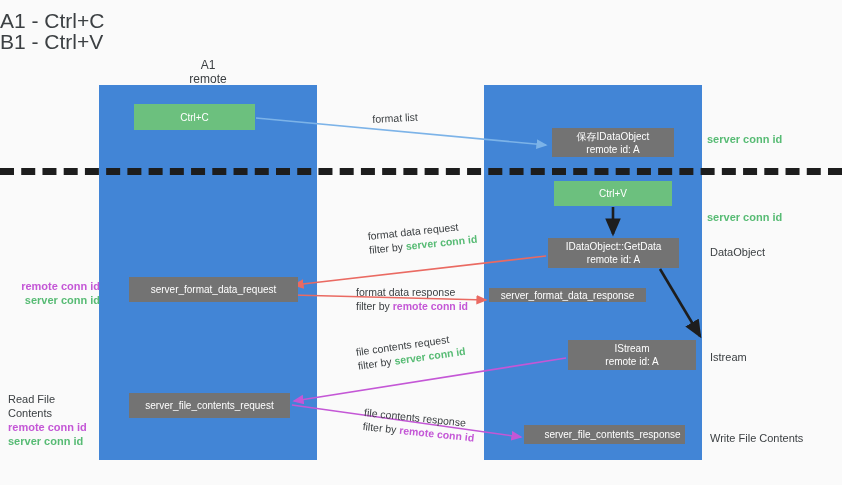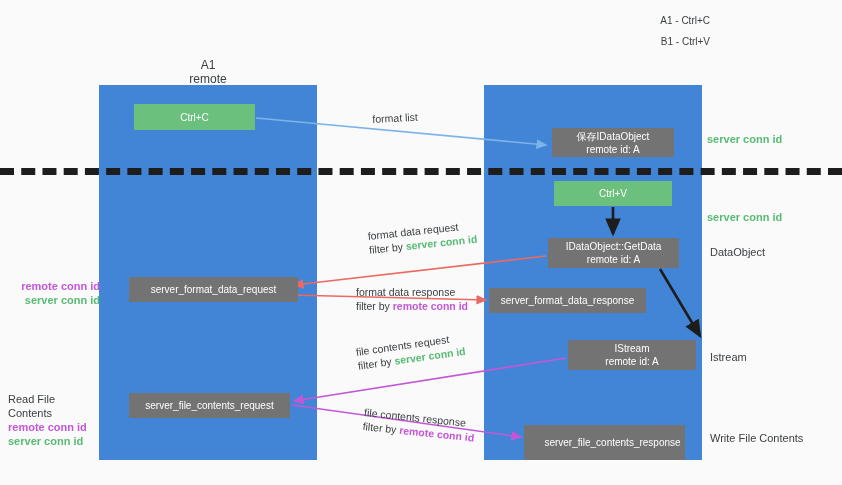--- a/index.html
+++ b/index.html
@@ -15,37 +15,37 @@
   .lane{position:absolute;background:#4285d6;}
   #lane-a{left:99px;top:85px;width:218px;height:375px;}
   #lane-b{left:484px;top:85px;width:218px;height:375px;}
 
   .lane-head{position:absolute;text-align:center;font-size:12px;line-height:14px;color:#3c4043;}
   #head-a{left:135px;top:58px;width:146px;}
   #head-b{left:520px;top:58px;width:146px;}
   .lane-head .l1{display:block;}
   .lane-head .l2{display:block;}
 
-  #title{position:absolute;left:0;top:10px;width:710px;text-align:right;font-size:10px;line-height:21px;color:#3c4043;}
+  #title{position:absolute;left:0;top:10px;width:710px;text-align:left;font-size:21px;line-height:21px;color:#3c4043;}
   #title span{display:block;}
 
   .box{position:absolute;box-sizing:border-box;display:flex;flex-direction:column;
        align-items:center;justify-content:center;color:#ffffff;font-size:10px;line-height:13px;text-align:center;}
   .green{background:#6cc07e;}
   .orange{background:#737373;}
 
   #box-ctrlc{left:134px;top:104px;width:121px;height:26px;}
   #box-ctrlv{left:554px;top:181px;width:118px;height:25px;}
   #box-idataobject{left:552px;top:128px;width:122px;height:29px;}
   #box-getdata{left:548px;top:238px;width:131px;height:30px;}
   #box-istream{left:568px;top:340px;width:128px;height:30px;}
   #box-fmt-req{left:129px;top:277px;width:169px;height:25px;}
-  #box-fmt-res{left:489px;top:288px;width:157px;height:25px;}
+  #box-fmt-res{left:489px;top:288px;width:157px;height:14px;}
   #box-file-req{left:129px;top:393px;width:161px;height:25px;}
-  #box-file-res{left:524px;top:425px;width:161px;height:35px;padding-left:16px;}
+  #box-file-res{left:524px;top:425px;width:161px;height:19px;padding-left:16px;}
 
   .side{position:absolute;font-size:11px;line-height:14px;}
   .green-t{color:#57bb74;font-weight:bold;}
   .magenta-t{color:#c457d6;font-weight:bold;}
   .plain-t{color:#3c4043;}
 
   #side-serverconn-1{left:707px;top:132px;}
   #side-serverconn-2{left:707px;top:210px;}
   #side-dataobject{left:710px;top:245px;}
   #side-istream{left:710px;top:350px;}

